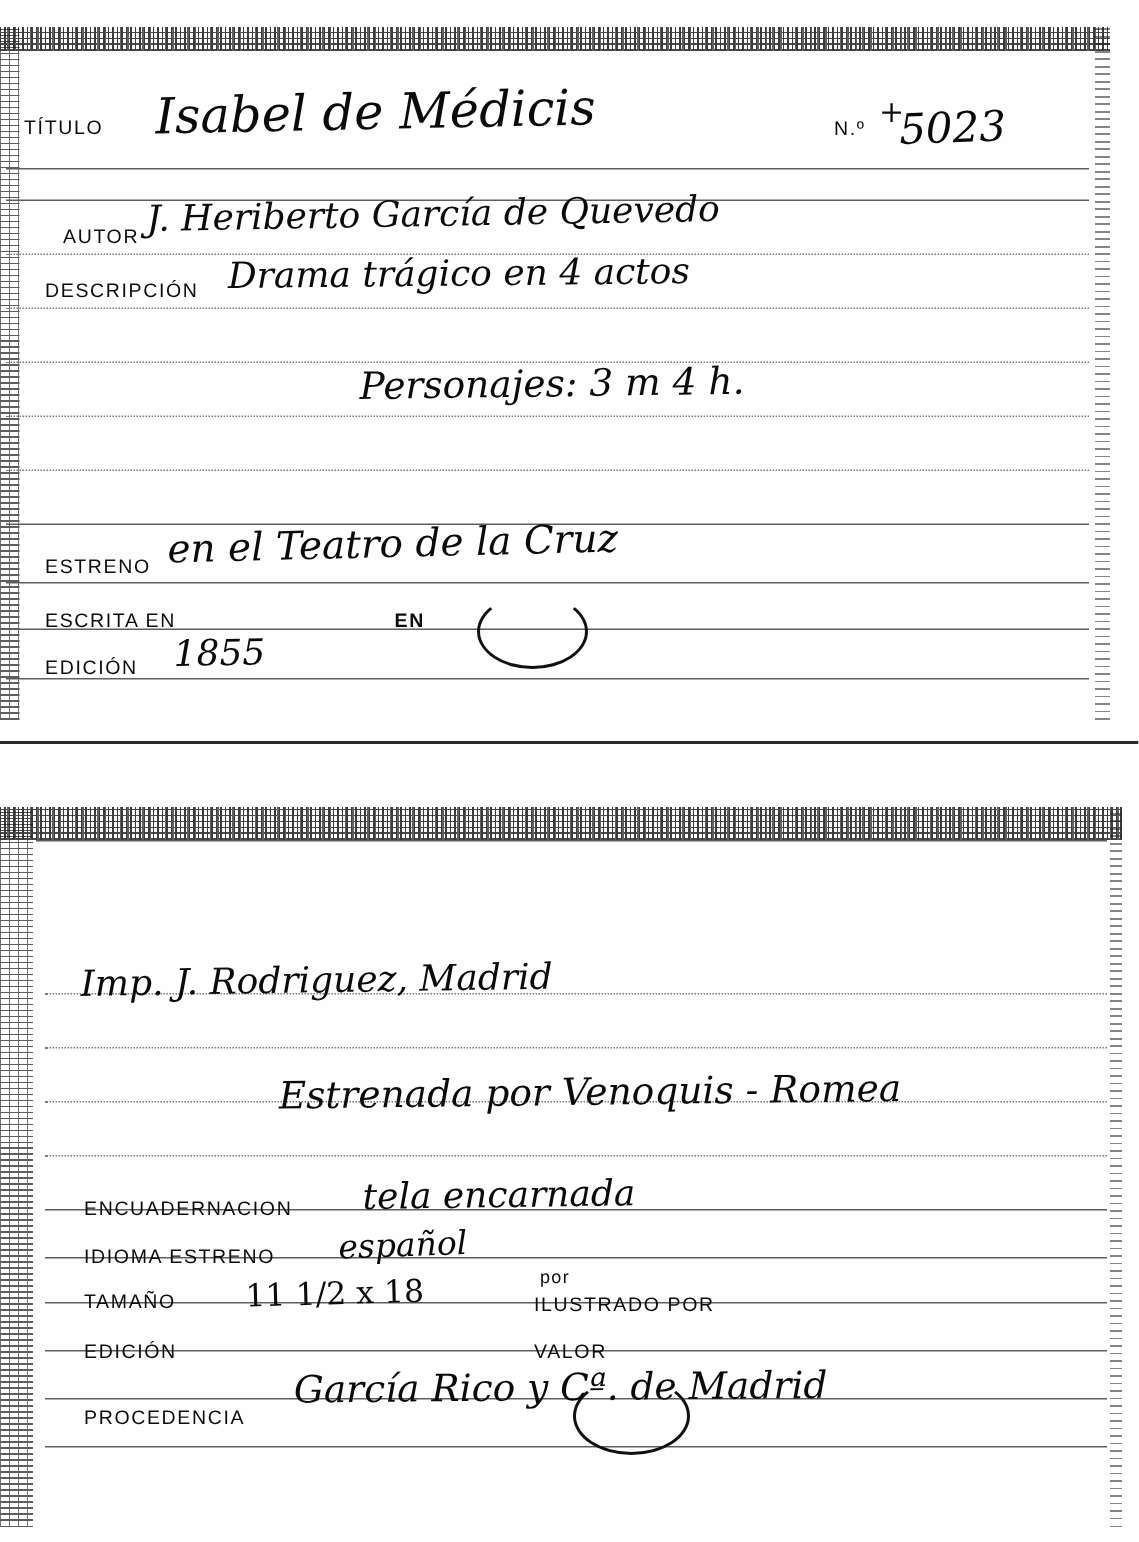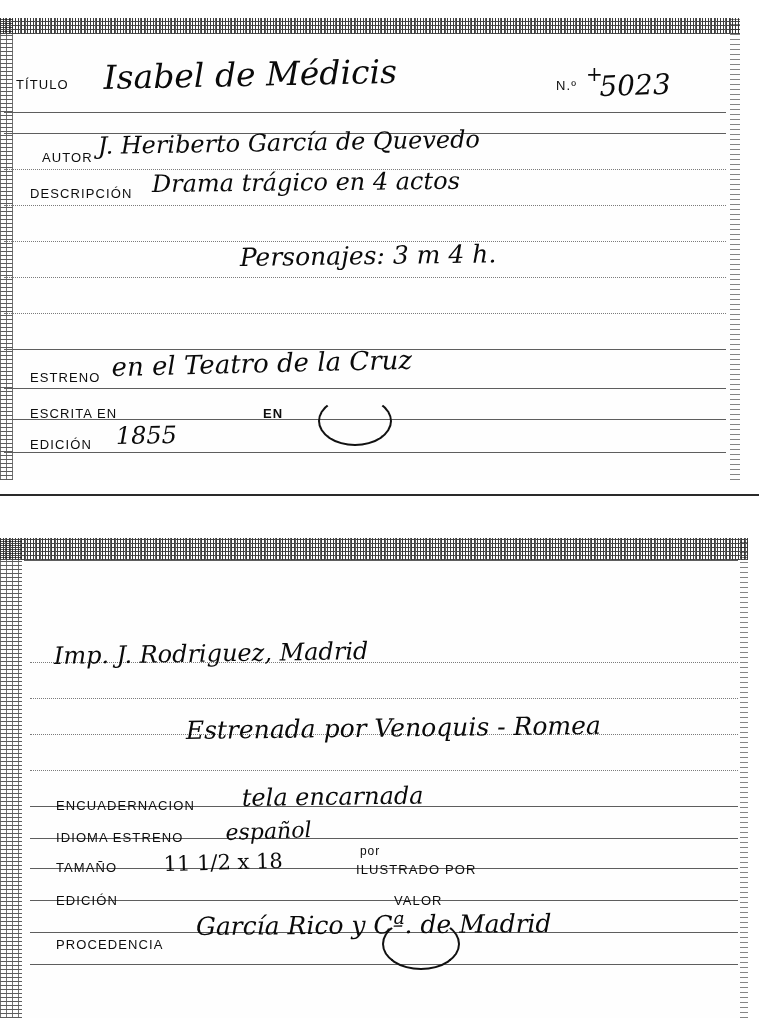--- a/index.html
+++ b/index.html
@@ -196,19 +196,19 @@
 
   <span class="printed" style="left:56px; top:300px;">IDIOMA ESTRENO</span>
   <span class="hand" style="left:226px; top:290px; font-size:22px; transform:rotate(-2deg);">español</span>
   <span class="printed small" style="left:360px; top:302px;margin-top:12px;">por</span>
 
   <span class="printed" style="left:56px; top:330px;">TAMAÑO</span>
   <span class="hand" style="left:164px; top:322px; font-size:21px; font-style:normal; transform:rotate(-1.5deg);">11 1/2 x 18</span>
   <span class="printed" style="left:356px; top:332px;">ILUSTRADO POR</span>
 
   <span class="printed" style="left:56px; top:363px;">EDICIÓN</span>
-  <span class="printed" style="left:356px; top:363px;margin-left:38px;">VALOR</span>
+  <span class="printed" style="left:356px; top:363px;">VALOR</span>
 
   <span class="printed" style="left:56px; top:395px;margin-top:12px;">PROCEDENCIA</span>
   <span class="hand" style="left:196px; top:382px; font-size:25px; transform:rotate(-0.5deg);">García Rico y Cª. de Madrid</span>
 
   <div class="blot" style="left:382px; top:388px; width:74px; height:48px;"></div>
 </div>
 
 </body></html>

